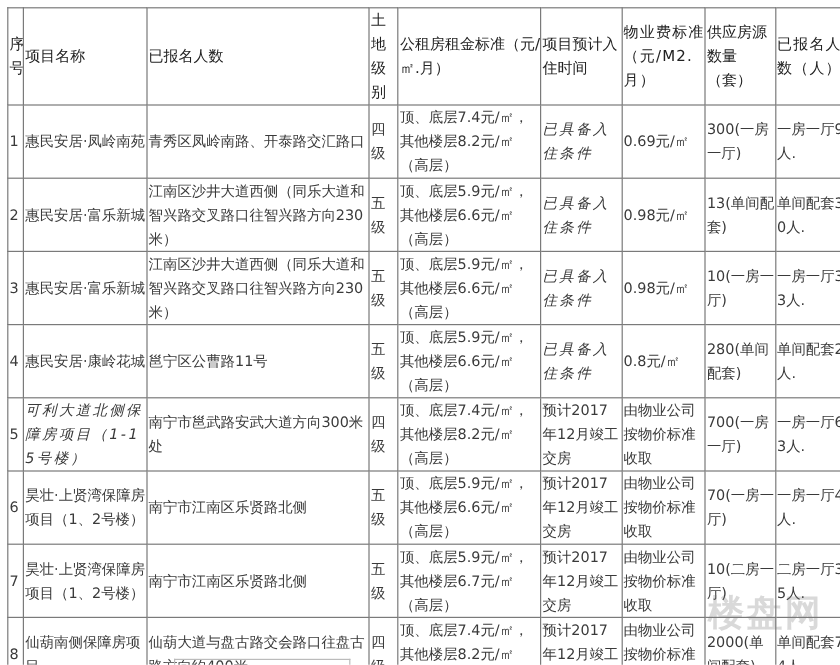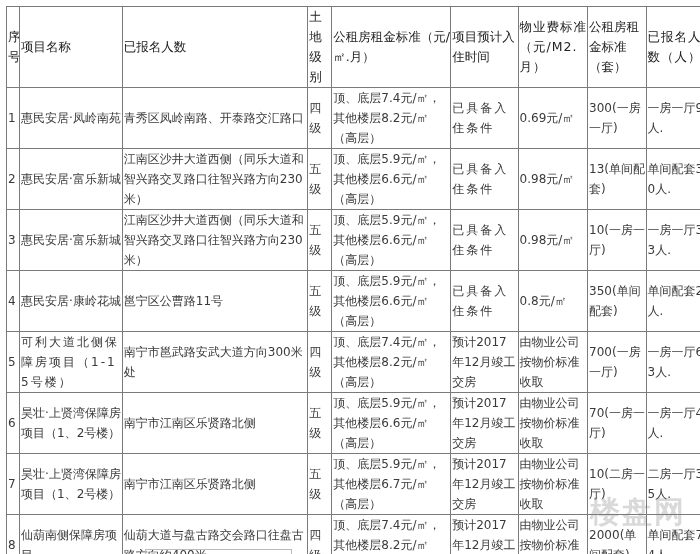--- a/index.html
+++ b/index.html
@@ -9,21 +9,21 @@
                table-layout: fixed; width: 700px; }
   table.grid td, table.grid th {
     border: 1px solid #7a7a7a; padding: 0 0 0 1px; vertical-align: middle;
     font-size: 12px; line-height: 20px; font-weight: normal; text-align: left;
     word-break: break-all; overflow: hidden; color: #3a3a3a;
   }
   table.grid th { font-size: 12.5px; color: #222; }
   table.grid tr.hdr { height: 42px; }
   table.grid tr.row { height: 41px; }
   td.idx { font-size: 10.5px; color: #555; padding-left: 1px; }
-  td.spaced { letter-spacing: 2px; }
+  td.spaced { letter-spacing: 2px; font-style: italic; }
   .small { font-size: 11px; }
   .bottom-box { position: absolute; left: 145px; top: 549px; width: 145px; height: 5px;
                 border: 1px solid #bbb; border-bottom: none; }
   .watermark { position: absolute; left: 590px; top: 497px; width: 110px; height: 50px;
                color: rgba(120,120,120,0.28); font-size: 30px; font-weight: bold;
                letter-spacing: 2px; pointer-events: none; line-height: 30px; }
   .watermark .wm-sub { display: block; font-size: 14px; letter-spacing: 3px; line-height: 16px; font-weight: normal; }
 </style>
 </head>
 <body>
@@ -42,21 +42,21 @@
   </colgroup>
   <thead>
     <tr class="hdr">
       <th>序号</th>
       <th>项目名称</th>
       <th>已报名人数</th>
       <th style="letter-spacing:2px">土地级别</th>
       <th>公租房租金标准（元/㎡.月）</th>
       <th>项目预计入住时间</th>
       <th style="letter-spacing:1px">物业费标准（元/M2.月）</th>
-      <th>公租房租金标准（套）</th>
+      <th>供应房源数量（套）</th>
       <th style="letter-spacing:1px">已报名人数（人）</th>
     </tr>
   </thead>
   <tbody>
     <tr class="row">
       <td class="idx">1</td>
       <td>惠民安居·凤岭南苑</td>
       <td>青秀区凤岭南路、开泰路交汇路口</td>
       <td>四级</td>
       <td class="small">顶、底层7.4元/㎡，其他楼层8.2元/㎡（高层）</td>
@@ -88,21 +88,21 @@
       <td class="small">一房一厅33人.</td>
     </tr>
     <tr class="row">
       <td class="idx">4</td>
       <td>惠民安居·康岭花城</td>
       <td>邕宁区公曹路11号</td>
       <td>五级</td>
       <td class="small">顶、底层5.9元/㎡，其他楼层6.6元/㎡（高层）</td>
       <td class="spaced">已具备入住条件</td>
       <td class="small">0.8元/㎡</td>
-      <td class="small">350(单间配套)</td>
+      <td class="small">280(单间配套)</td>
       <td class="small">单间配套2人.</td>
     </tr>
     <tr class="row">
       <td class="idx">5</td>
       <td class="spaced">可利大道北侧保障房项目（1-15号楼）</td>
       <td>南宁市邕武路安武大道方向300米处</td>
       <td>四级</td>
       <td class="small">顶、底层7.4元/㎡，其他楼层8.2元/㎡（高层）</td>
       <td class="small">预计2017年12月竣工交房</td>
       <td class="small">由物业公司按物价标准收取</td>

